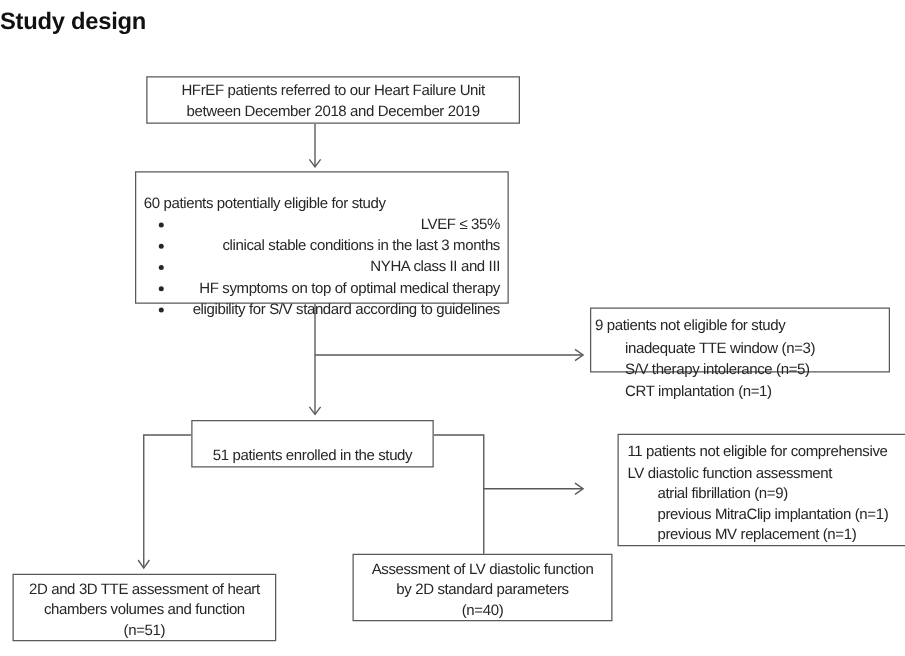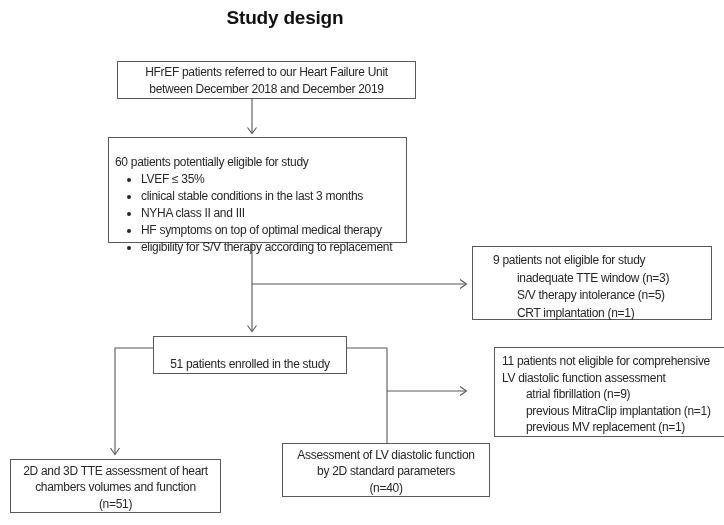--- a/index.html
+++ b/index.html
@@ -11,21 +11,21 @@
     background: #ffffff;
     font-family: "Liberation Sans", sans-serif;
     color: #262626;
     overflow: hidden;
   }
   .title {
     position: absolute;
     left: 0;
     top: 7px;
     width: 570px;
-    text-align: center;
+    text-align: left;
     font-size: 19px;
     font-weight: 700;
     color: #111111;
     letter-spacing: -0.2px;
   }
   .box {
     position: absolute;
     border: 1px solid #595959;
     background: #ffffff;
     font-size: 12px;
@@ -36,31 +36,31 @@
   .box.centered {
     display: flex;
     flex-direction: column;
     align-items: center;
     justify-content: flex-end;
     text-align: center;
   }
   .box .line { white-space: nowrap; }
   #box-referral      { left: 117px; top: 61px;  width: 299px; height: 38px; }
   #box-eligible      { left: 108px; top: 137px; width: 299px; height: 106px; padding: 16px 6px; }
-  #box-excluded-study{ left: 472px; top: 246px; width: 240px; height: 74px;  padding: 5px 20px; line-height: 17.5px; }
+  #box-excluded-study{ left: 472px; top: 246px; width: 240px; height: 52px;  padding: 5px 3px; line-height: 17.5px; }
   #box-enrolled      { left: 153px; top: 336px; width: 194px; height: 38px; }
   #box-excluded-diastolic { left: 494px; top: 347px; width: 268px; height: 90px; padding: 5px 7px; line-height: 16.5px; }
   #box-tte           { left: 10px;  top: 459px; width: 211px; height: 54px; line-height: 16.5px; }
   #box-diastolic     { left: 282px; top: 443px; width: 208px; height: 54px; line-height: 16.5px; }
   .criteria-list {
     list-style: disc outside;
     margin: 0 0 0 0;
     padding-left: 26px;
   }
-  .criteria-list li { white-space: nowrap; }
+  .criteria-list li { white-space: nowrap; text-align: right; }
   .indented { padding-left: 24px; white-space: nowrap; }
   .connectors {
     position: absolute;
     left: 0; top: 0;
     width: 724px; height: 525px;
     pointer-events: none;
   }
   .connectors path {
     stroke: #595959;
     stroke-width: 1.1;
@@ -106,21 +106,21 @@
     <div class="line">between December 2018 and December 2019</div>
   </div>
 
   <div class="box" id="box-eligible">
     <div class="line">60 patients potentially eligible for study</div>
     <ul class="criteria-list">
       <li>LVEF ≤ 35%</li>
       <li>clinical stable conditions in the last 3 months</li>
       <li>NYHA class II and III</li>
       <li>HF symptoms on top of optimal medical therapy</li>
-      <li>eligibility for S/V therapy according to replacement</li>
+      <li>eligibility for S/V standard according to guidelines</li>
     </ul>
   </div>
 
   <div class="box" id="box-excluded-study">
     <div class="line">9 patients not eligible for study</div>
     <div class="indented">inadequate TTE window (n=3)</div>
     <div class="indented">S/V therapy intolerance (n=5)</div>
     <div class="indented">CRT implantation (n=1)</div>
   </div>
 

